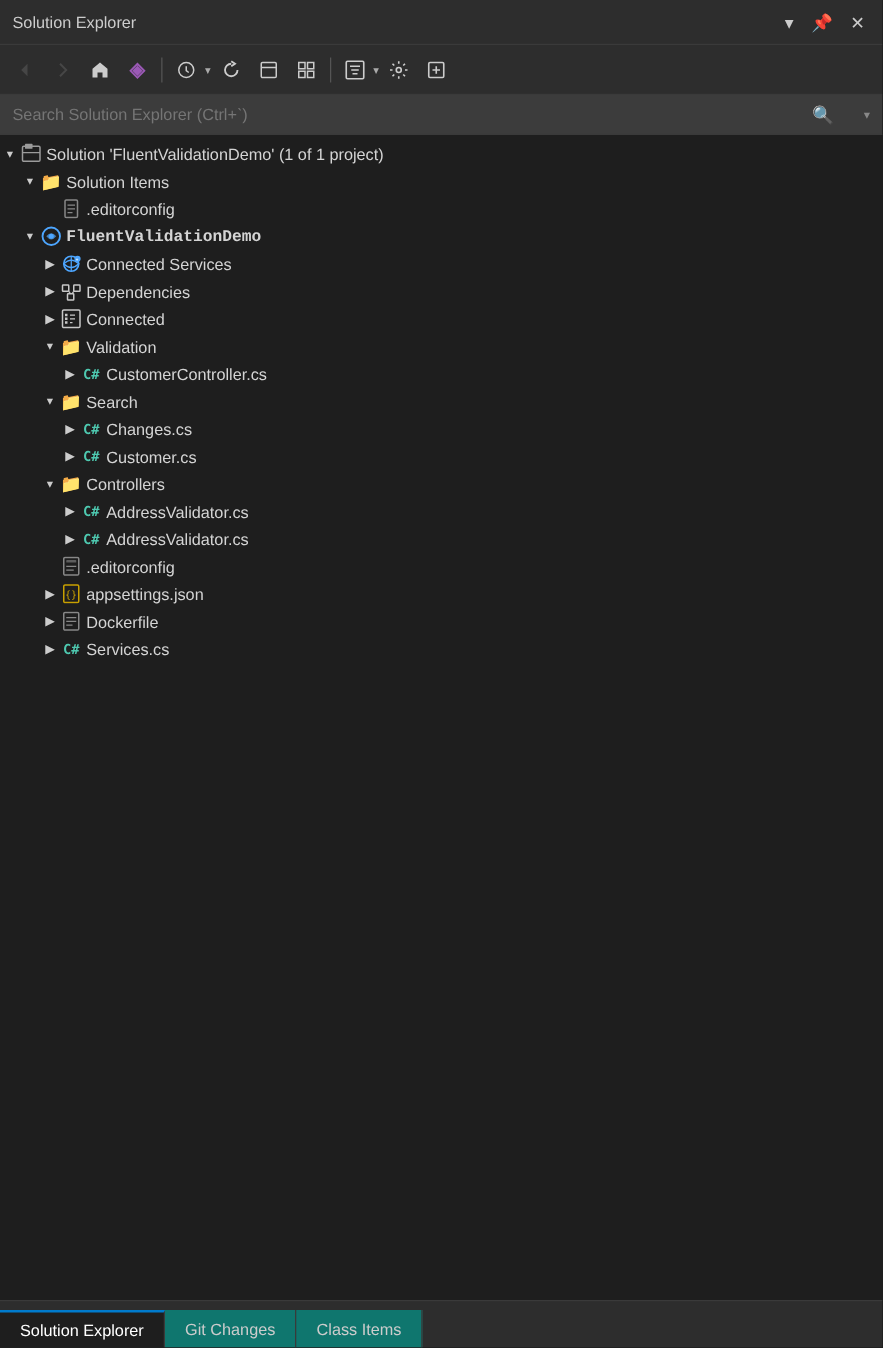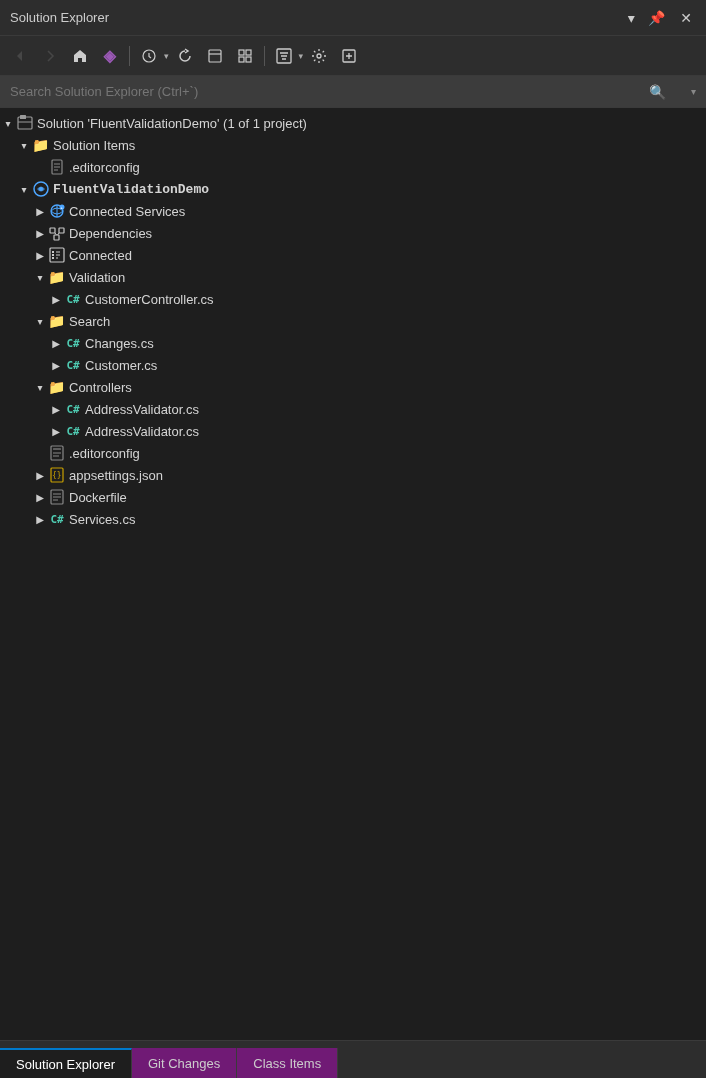--- a/index.html
+++ b/index.html
@@ -185,21 +185,21 @@
     }
     .bottom-tab {
       height: 30px;
       padding: 0 16px;
       display: flex;
       align-items: center;
       cursor: pointer;
       font-size: 13px;
       color: #cccccc;
       border-right: 1px solid #3a3a3a;
-      background: #701a75;
+      background: #0f766e;
     }
     .bottom-tab.active {
       background: #1e1e1e;
       color: #ffffff;
       border-top: 2px solid #007acc;
     }
 
     
     .svg-icon {
       width: 16px;

